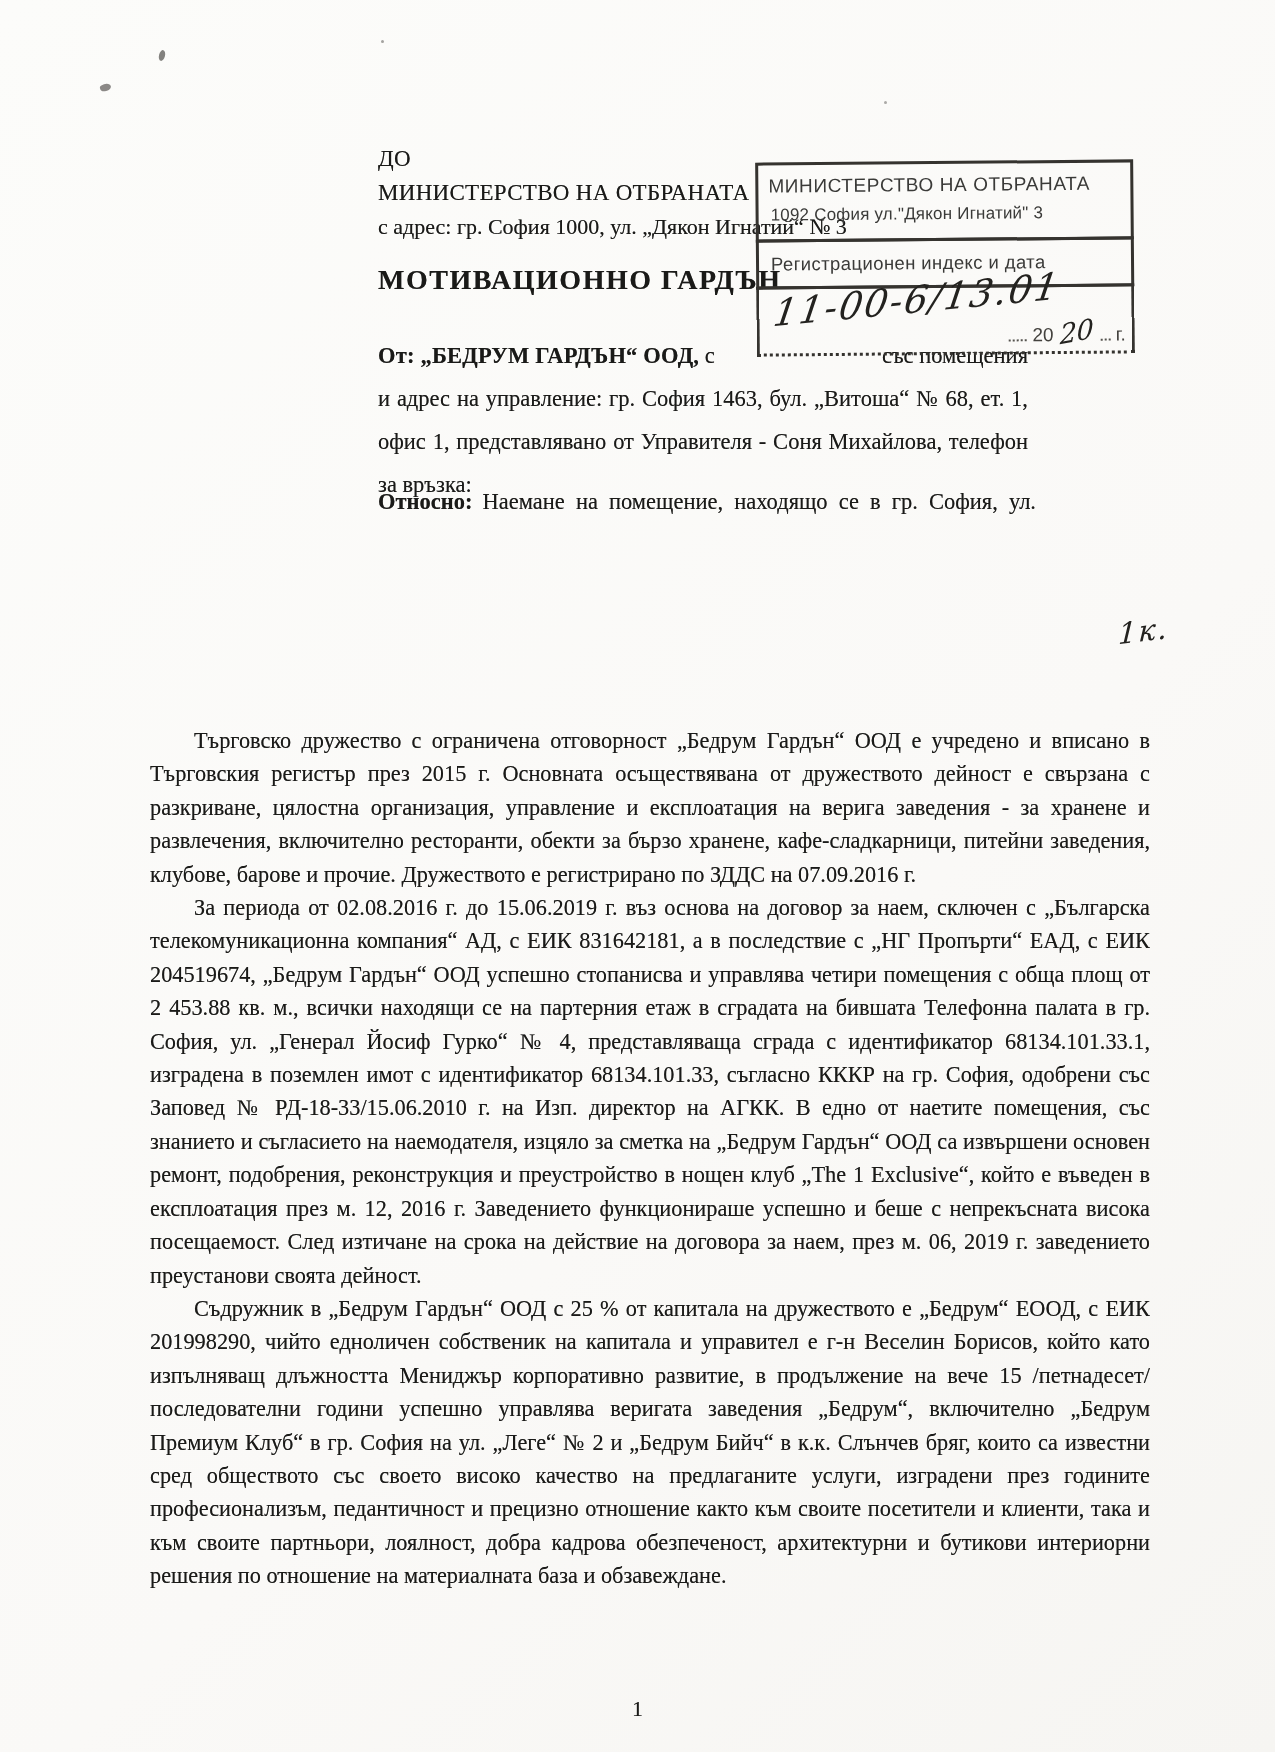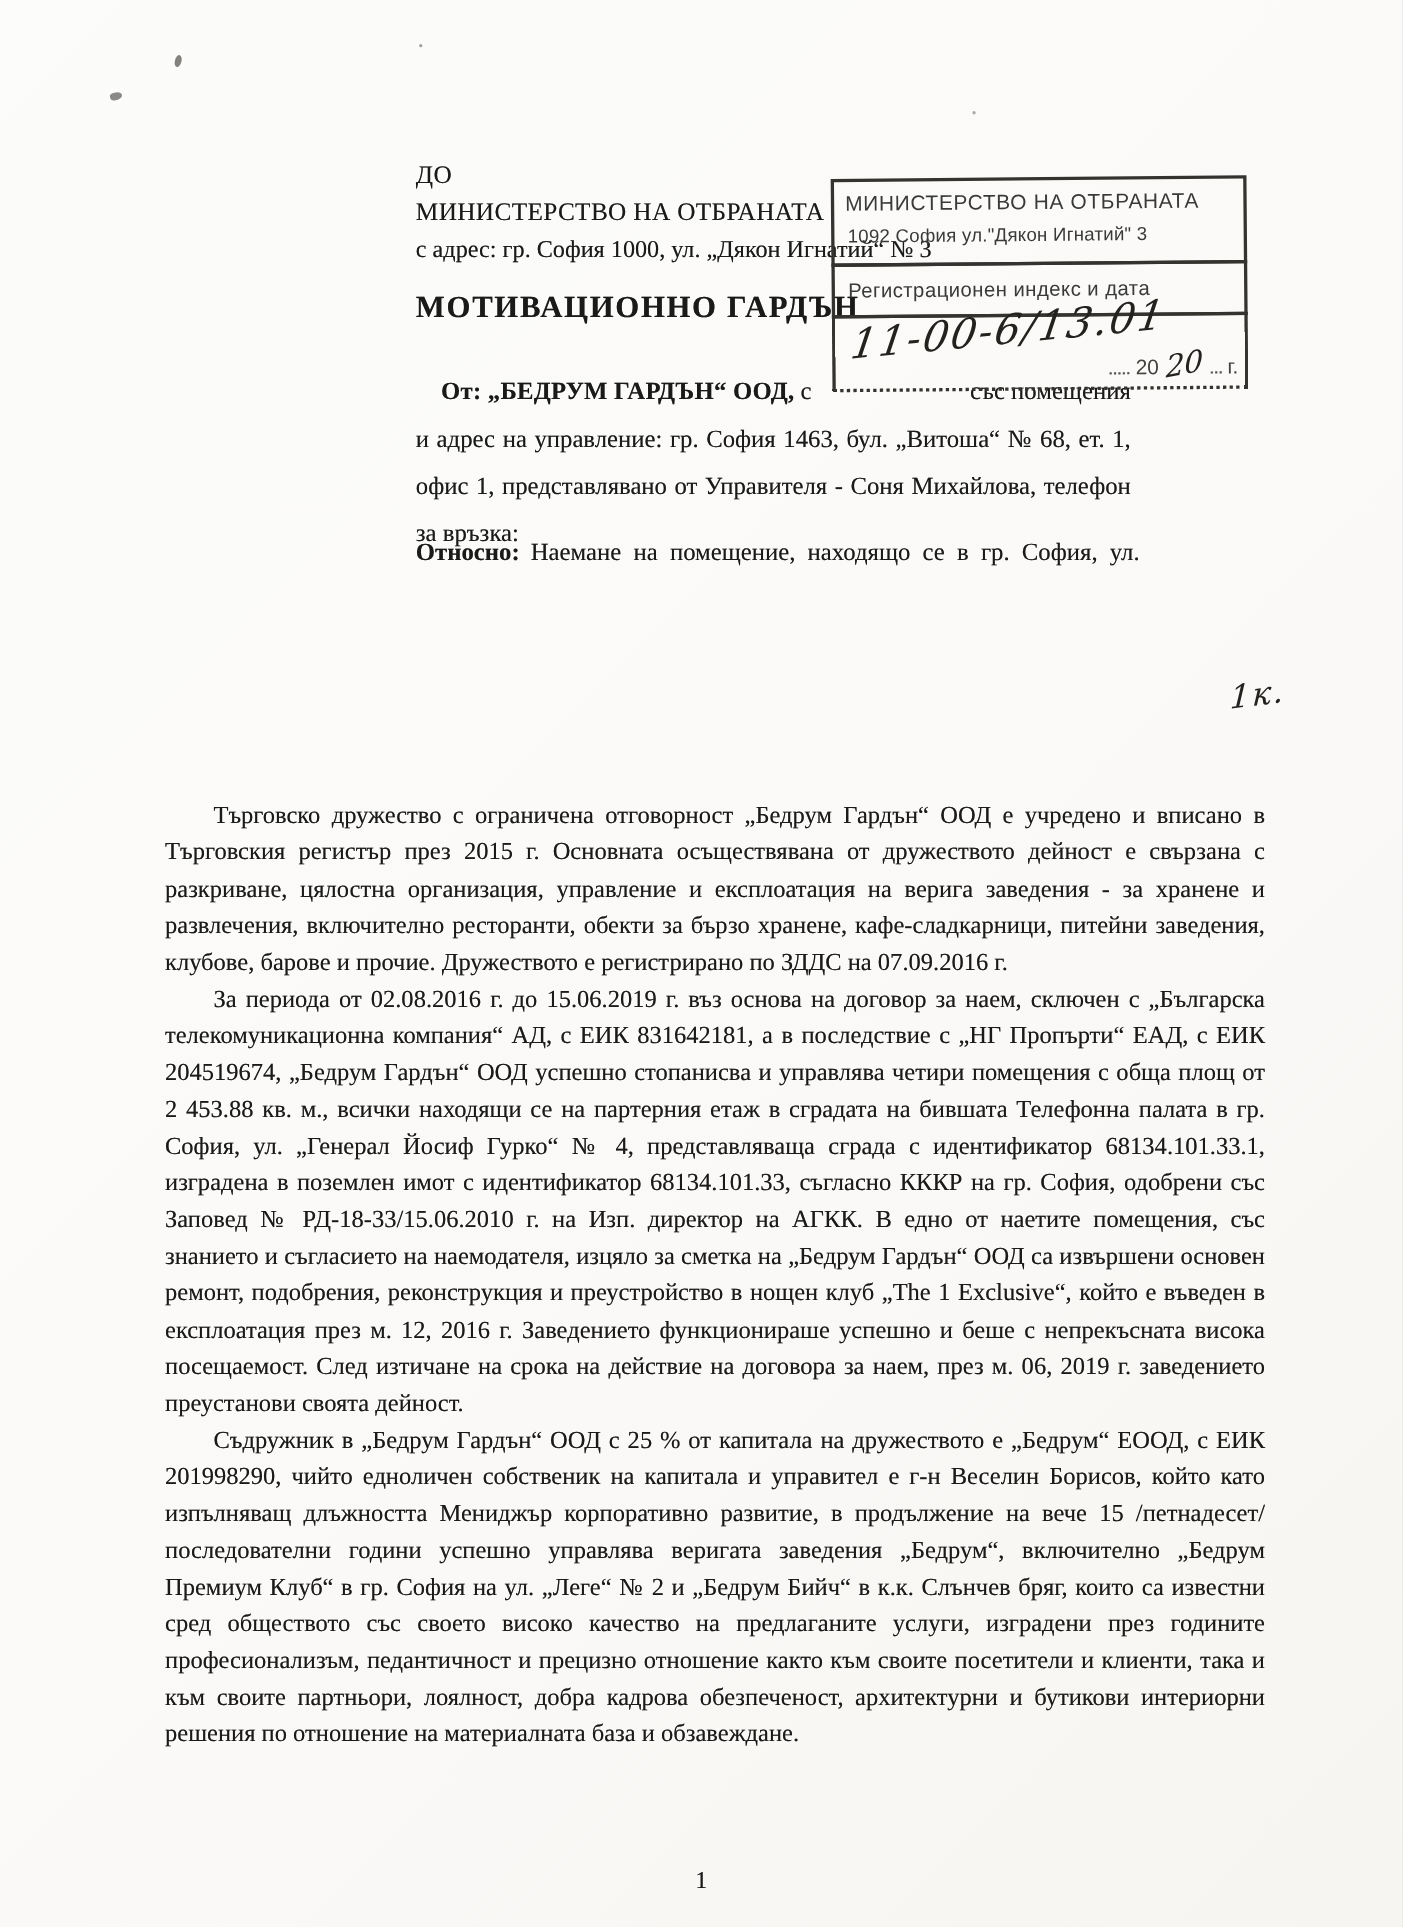--- a/index.html
+++ b/index.html
@@ -41,21 +41,21 @@
   .year-row{position:absolute;right:6px;bottom:4px;font-size:19px;color:#44423e;}
   .year-row .dots{display:inline-block;border-bottom:2px dotted #55534e;height:14px;}
   .year-hand{font-size:27px;display:inline-block;transform:rotate(-10deg) skewX(-12deg);margin:0 1px;}
 
   
   .title{position:absolute;left:378px;top:264px;font-size:28px;font-weight:bold;letter-spacing:1.5px;}
 
   
   .from-block{position:absolute;left:378px;top:334px;width:650px;font-size:22.5px;line-height:43px;}
   .from-line1{display:flex;justify-content:space-between;white-space:nowrap;}
-  .from-line1 .b{font-weight:bold;letter-spacing:.2px;margin-left:23px;}
+  .from-line1 .b{font-weight:bold;letter-spacing:.2px;}
   .jline{text-align:justify;text-align-last:justify;}
   .from-line4{display:flex;white-space:nowrap;}
   .redacted-gap{display:inline-block;width:178px;}
 
   
   .subject{position:absolute;left:378px;top:482px;width:658px;font-size:22.5px;line-height:40px;}
   .subject .lbl{font-weight:bold;margin-right:10px;}
 
   
   .margin-note{

